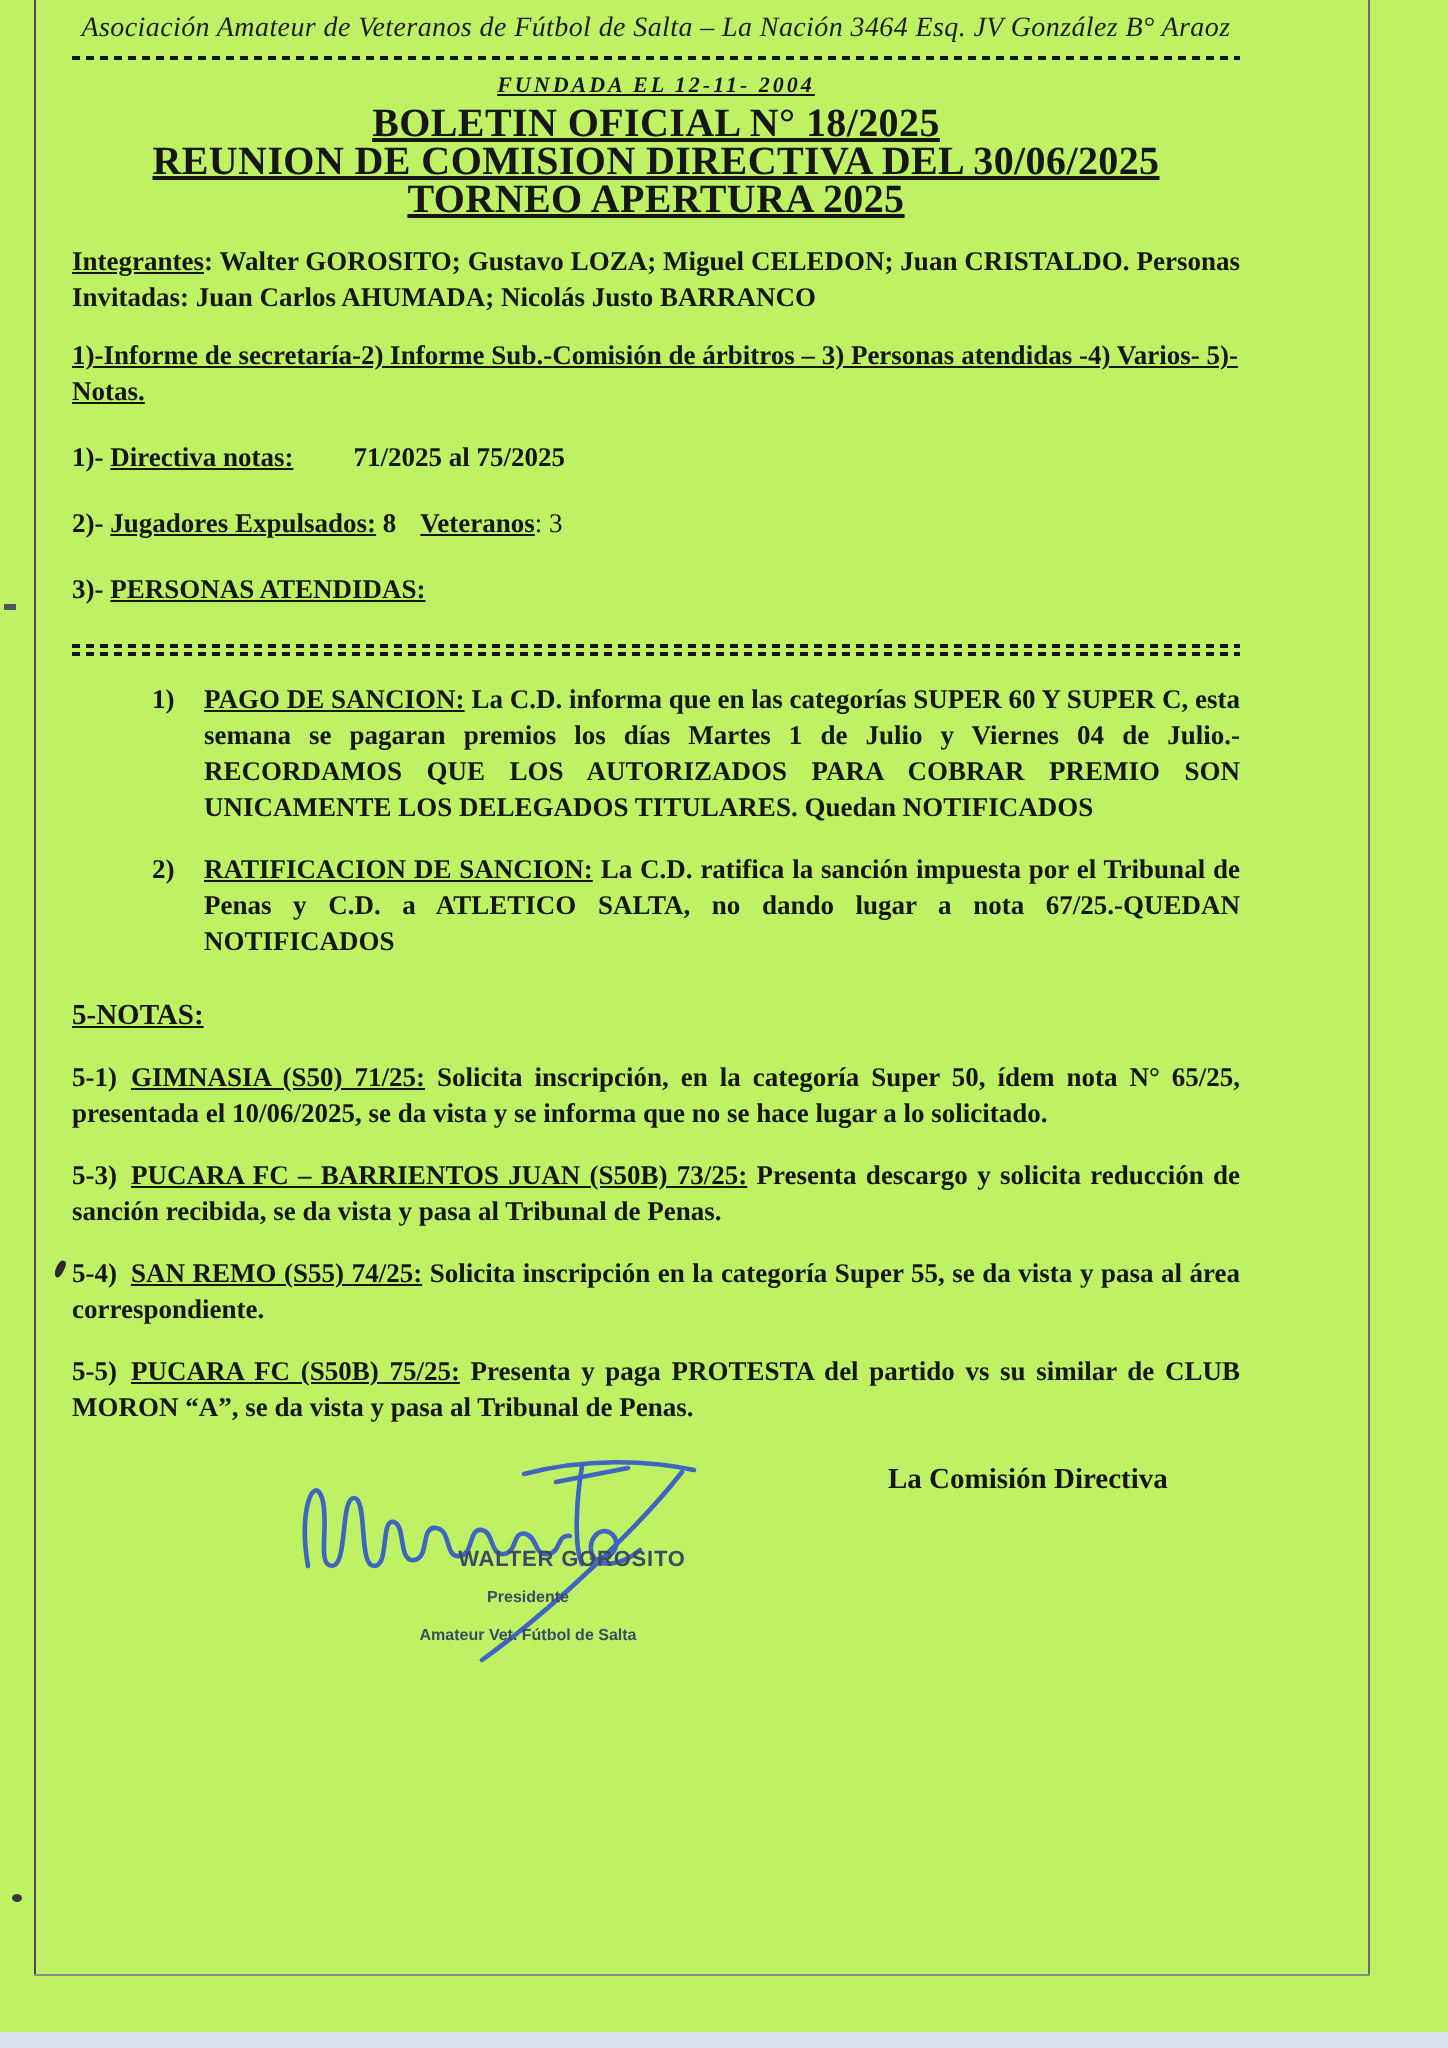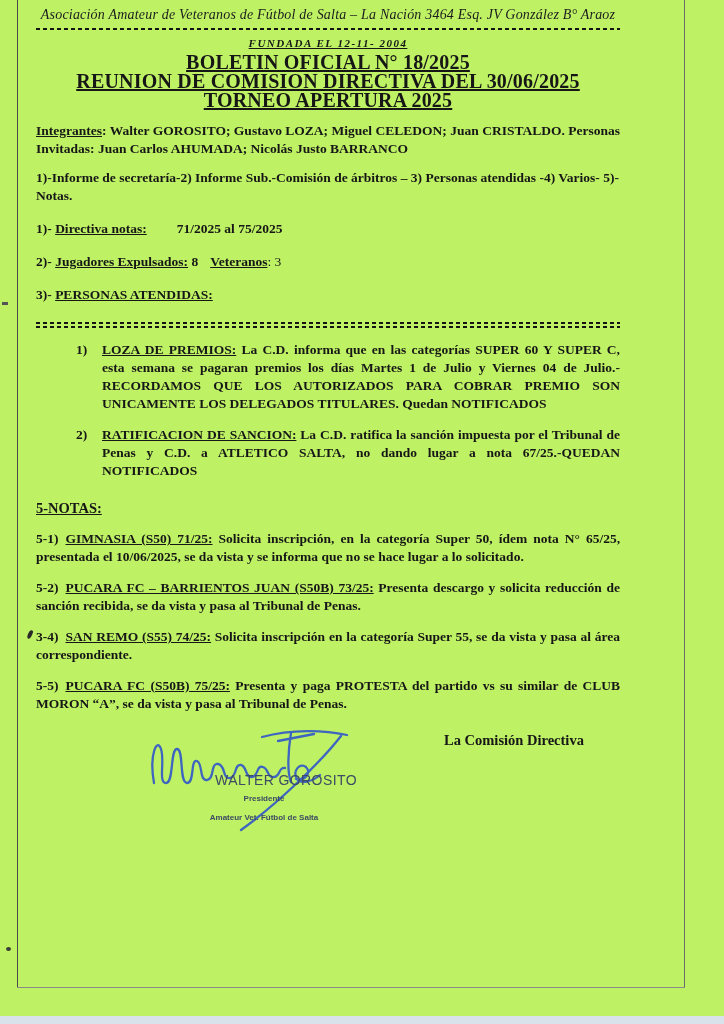--- a/index.html
+++ b/index.html
@@ -42,42 +42,42 @@
   .dbl{margin-top:18px;}
   .dbl .row{height:2px;background:repeating-linear-gradient(90deg,#141414 0 4px,transparent 4px 7px);}
   .dbl .row + .row{margin-top:2px;}
 
   .centerblock{margin-top:4px;text-align:center;}
   .founded{font-size:11px;font-style:italic;letter-spacing:1.5px;text-decoration:underline;}
   .cline{font-size:20px;text-decoration:underline;margin-top:1px;letter-spacing:.2px;}
   .link{color:#1f1fbf;}
 
   .members{margin:13px 0 11px 0;text-align:justify;}
-  .agenda{margin:0;}
+  .agenda{margin:0;text-decoration:underline;}
   .simpleline{margin-top:15px;}
   .gap-wide{display:inline-block;width:30px;}
   .gap-med{display:inline-block;width:12px;}
   .lite{font-weight:400;}
 
   .sectitle{margin-top:19px;font-size:14.5px;}
   .vitem{display:flex;margin:13px 0 0 40px;}
   .vnum{flex:0 0 26px;}
   .vtext{flex:1;text-align:justify;}
   .nitem{margin:13px 0 0 0;text-align:justify;}
   .nnum{margin-right:7px;}
 
   .sig-area{position:relative;margin-top:8px;height:118px;}
   .committee{position:absolute;left:408px;top:10px;font-size:14.5px;}
   .scrawl{position:absolute;left:108px;top:0;}
   .stamp{
     position:absolute;left:128px;top:50px;width:200px;text-align:center;
     font-family:"Liberation Sans","DejaVu Sans",sans-serif;
     color:#3d4a63;
   }
-  .stamp-name{font-size:14px;font-weight:400;letter-spacing:.4px;padding-left:44px;}
+  .stamp-name{font-size:11px;font-weight:700;letter-spacing:.4px;padding-left:44px;}
   .stamp-title{font-size:8px;font-weight:700;margin-top:1px;}
   .stamp-org{font-size:8px;font-weight:700;margin-top:1px;}
 </style>
 </head>
 <body>
 
 <div class="page">
 
   <div class="edge-left"></div>
   <div class="edge-right"></div>
@@ -110,36 +110,36 @@
     <div class="simpleline"><span>3)- </span><span class="u">PERSONAS ATENDIDAS:</span></div>
 
     <div class="dbl">
       <div class="row"></div>
       <div class="row"></div>
     </div>
 
 
     <div class="vitem">
       <span class="vnum">1)</span>
-      <div class="vtext"><span class="u">LOZA DE PREMIOS:</span><span> La C.D. informa que en las categorías SUPER 60 Y SUPER C, esta semana se pagaran premios los días Martes 1 de Julio y Viernes 04 de Julio.- RECORDAMOS QUE LOS AUTORIZADOS PARA COBRAR PREMIO SON UNICAMENTE LOS DELEGADOS TITULARES. Quedan NOTIFICADOS</span></div>
+      <div class="vtext"><span class="u">PAGO DE SANCION:</span><span> La C.D. informa que en las categorías SUPER 60 Y SUPER C, esta semana se pagaran premios los días Martes 1 de Julio y Viernes 04 de Julio.- RECORDAMOS QUE LOS AUTORIZADOS PARA COBRAR PREMIO SON UNICAMENTE LOS DELEGADOS TITULARES. Quedan NOTIFICADOS</span></div>
     </div>
 
     <div class="vitem">
       <span class="vnum">2)</span>
       <div class="vtext"><span class="u">RATIFICACION DE SANCION:</span><span> La C.D. ratifica la sanción impuesta por el Tribunal de Penas y C.D. a ATLETICO SALTA, no dando lugar a nota 67/25.-QUEDAN NOTIFICADOS</span></div>
     </div>
 
     <div class="sectitle u">5-NOTAS:</div>
 
     <p class="nitem"><span class="nnum">5-1)</span><span class="u">GIMNASIA (S50) 71/25:</span><span> Solicita inscripción, en la categoría Super 50, ídem nota N° 65/25, presentada el 10/06/2025, se da vista y se informa que no se hace lugar a lo solicitado.</span></p>
 
 
-    <p class="nitem"><span class="nnum">5-2)</span><span class="u">PUCARA FC – BARRIENTOS JUAN  (S50B) 73/25:</span><span> Presenta descargo y solicita reducción de sanción recibida, se da vista y pasa al Tribunal de Penas.</span></p>
+    <p class="nitem"><span class="nnum">5-3)</span><span class="u">PUCARA FC – BARRIENTOS JUAN  (S50B) 73/25:</span><span> Presenta descargo y solicita reducción de sanción recibida, se da vista y pasa al Tribunal de Penas.</span></p>
 
-    <p class="nitem"><span class="nnum">3-4)</span><span class="u">SAN REMO (S55) 74/25:</span><span> Solicita inscripción en la categoría Super 55, se da vista y pasa al área correspondiente.</span></p>
+    <p class="nitem"><span class="nnum">5-4)</span><span class="u">SAN REMO (S55) 74/25:</span><span> Solicita inscripción en la categoría Super 55, se da vista y pasa al área correspondiente.</span></p>
 
     <p class="nitem"><span class="nnum">5-5)</span><span class="u">PUCARA FC (S50B) 75/25:</span><span> Presenta y paga PROTESTA del partido vs su similar de CLUB MORON “A”, se da vista y pasa al Tribunal de Penas.</span></p>
 
     <div class="sig-area">
       <svg class="scrawl" width="215" height="118" viewBox="0 0 215 118">
         <g fill="none" stroke="#2d52cc" stroke-width="2.3" stroke-linecap="round" opacity="0.88">
           <path d="M10,62 C5,34 13,16 17,28 C21,40 14,62 22,62 C30,62 26,28 33,28 C40,28 35,62 43,62 C51,62 46,38 53,40 C59,42 55,60 63,59 C71,58 66,42 74,43 C82,44 78,58 86,57 C93,56 90,43 97,44 C103,45 101,57 108,56 C115,55 112,44 119,46 C125,48 123,57 130,56 C137,55 134,46 141,47"></path>
           <path d="M147,12 C144,30 143,52 147,61"></path>
           <path d="M134,20 L170,13"></path>
           <path d="M152,58 C160,61 168,52 162,46 C156,41 148,50 153,58 C157,63 168,61 176,54"></path>

